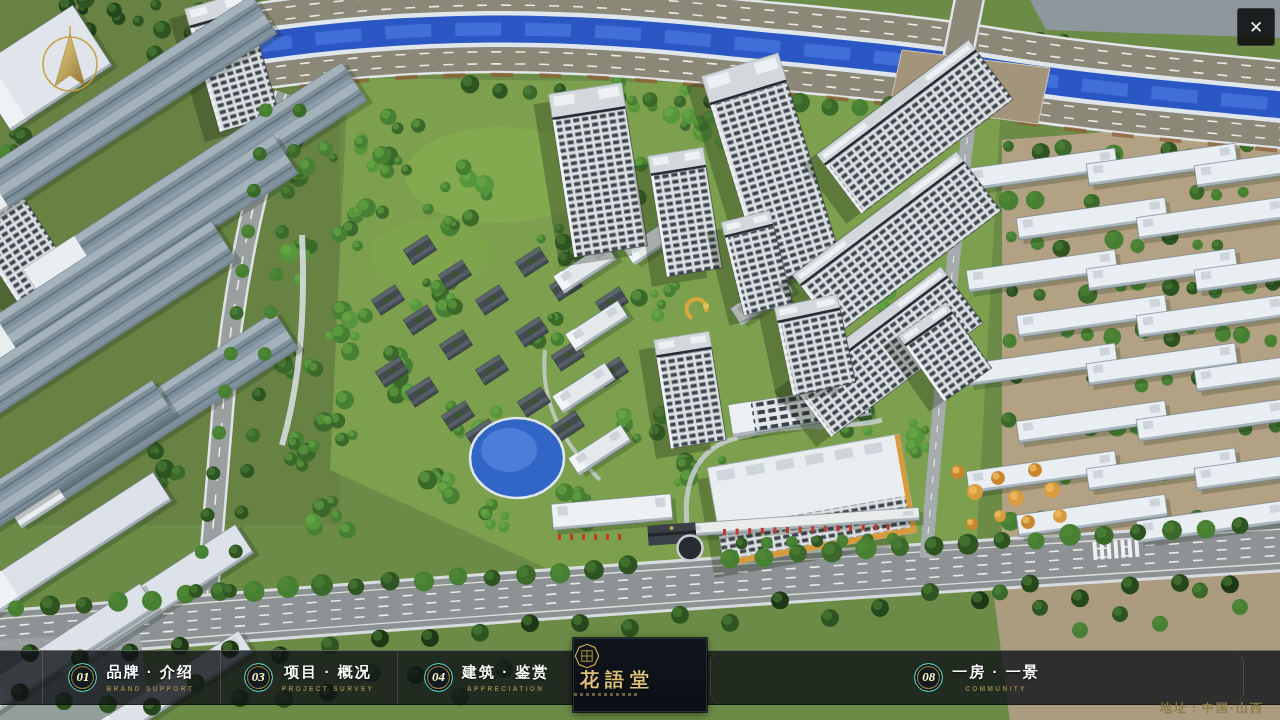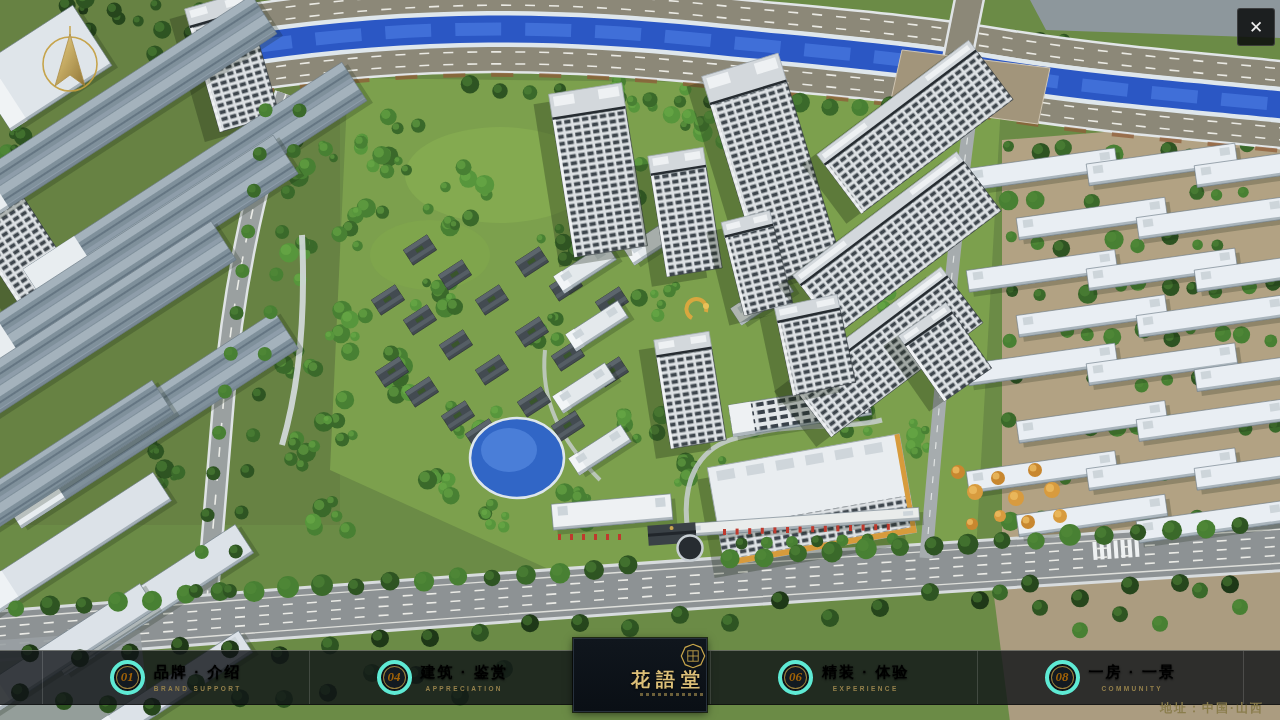--- a/index.html
+++ b/index.html
@@ -22,35 +22,35 @@
     border-top:1px solid rgba(215,215,200,.38);
     border-bottom:1px solid rgba(0,0,0,.45);
     display:flex;align-items:stretch;}
   .nav-spacer-left{width:42px;}
   .nav-spacer-right{width:36px;}
   .nav-spacer-center{width:134px;}
   .nav-side{display:flex;flex:1;}
   .nav-item{flex:1;display:flex;align-items:center;justify-content:center;gap:9px;
     border-left:1px solid rgba(255,255,255,.15);cursor:pointer;}
   .nav-side.left .nav-item:last-child{border-right:1px solid rgba(255,255,255,.15);}
-  .nav-side.right .nav-item:last-child{border-right:1px solid rgba(255,255,255,.15);}
+  .nav-side.right .nav-item:last-child{border-right:1px solid rgba(255,255,255,.15);border-radius:13px;}
   .badge{width:27px;height:27px;border-radius:50%;flex:0 0 auto;
-    border:4px solid #5eead4;box-shadow:inset 0 0 0 2px #0d1319, inset 0 0 0 3px #9a7f3c;
-    background:#131a21;color:#a16207;text-align:center;
+    border:1px solid #5eead4;box-shadow:inset 0 0 0 2px #0d1319, inset 0 0 0 3px #9a7f3c;
+    background:#131a21;color:#fef9c3;text-align:center;
     font:italic bold 13px/25px "Liberation Serif",serif;}
   .labels{display:flex;flex-direction:column;align-items:center;}
-  .zh{color:#000000;font-weight:bold;font-size:15px;letter-spacing:2px;white-space:nowrap;
+  .zh{color:#ffffff;font-weight:bold;font-size:15px;letter-spacing:2px;white-space:nowrap;
       text-shadow:0 1px 2px rgba(0,0,0,.8);}
   .en{color:#95814b;font-weight:bold;font-size:6.5px;letter-spacing:2.4px;margin-top:3px;white-space:nowrap;}
 
   
   .logo-panel{position:absolute;left:50%;transform:translateX(-50%);bottom:8px;z-index:6;
     width:132px;height:72px;background:linear-gradient(#10161d,#0a0f15);
     border:1px solid #27313d;box-shadow:0 0 0 1px rgba(0,0,0,.65),0 2px 8px rgba(0,0,0,.55);
-    display:flex;flex-direction:column;align-items:flex-end;cursor:pointer;}
+    display:flex;flex-direction:column;align-items:flex-start;cursor:pointer;}
   .logo-seal{margin-top:4px;}
   .logo-title{color:#dcbf78;font-family:"DejaVu Serif","Liberation Serif",serif;
     font-weight:bold;font-size:19px;letter-spacing:6px;margin-left:6px;line-height:1.1;
     text-shadow:0 1px 2px rgba(0,0,0,.9);}
   .logo-sub{width:66px;height:3px;margin-top:3px;opacity:.75;
     background:repeating-linear-gradient(90deg,#8d7a45 0 3px,transparent 3px 6px);}
 
   
   .address{position:absolute;right:16px;bottom:3px;z-index:7;color:#8a7d4c;
     font-weight:bold;font-size:12px;letter-spacing:2px;}
@@ -1735,38 +1735,38 @@
 
     <div class="nav-side left">
       <div class="nav-item">
         <div class="badge"><span>01</span></div>
         <div class="labels">
             <div class="zh">品牌 · 介绍</div>
         <div class="en">BRAND SUPPORT</div>
           </div>
       </div>
       <div class="nav-item">
+        <div class="badge"><span>03</span></div>
+        <div class="labels">
+            <div class="zh">项目 · 概况</div>
+        <div class="en">PROJECT SURVEY</div>
+          </div>
+      </div>
+      <div class="nav-item">
         <div class="badge"><span>04</span></div>
         <div class="labels">
             <div class="zh">建筑 · 鉴赏</div>
         <div class="en">APPRECIATION</div>
           </div>
       </div>
     </div>
 
     <div class="nav-spacer-center"></div>
 
     <div class="nav-side right">
-      <div class="nav-item">
-        <div class="badge"><span>06</span></div>
-        <div class="labels">
-            <div class="zh">精装 · 体验</div>
-        <div class="en">EXPERIENCE</div>
-          </div>
-      </div>
       <div class="nav-item">
         <div class="badge"><span>08</span></div>
         <div class="labels">
             <div class="zh">一房 · 一景</div>
         <div class="en">COMMUNITY</div>
           </div>
       </div>
     </div>
 
     <div class="nav-spacer-right"></div>

